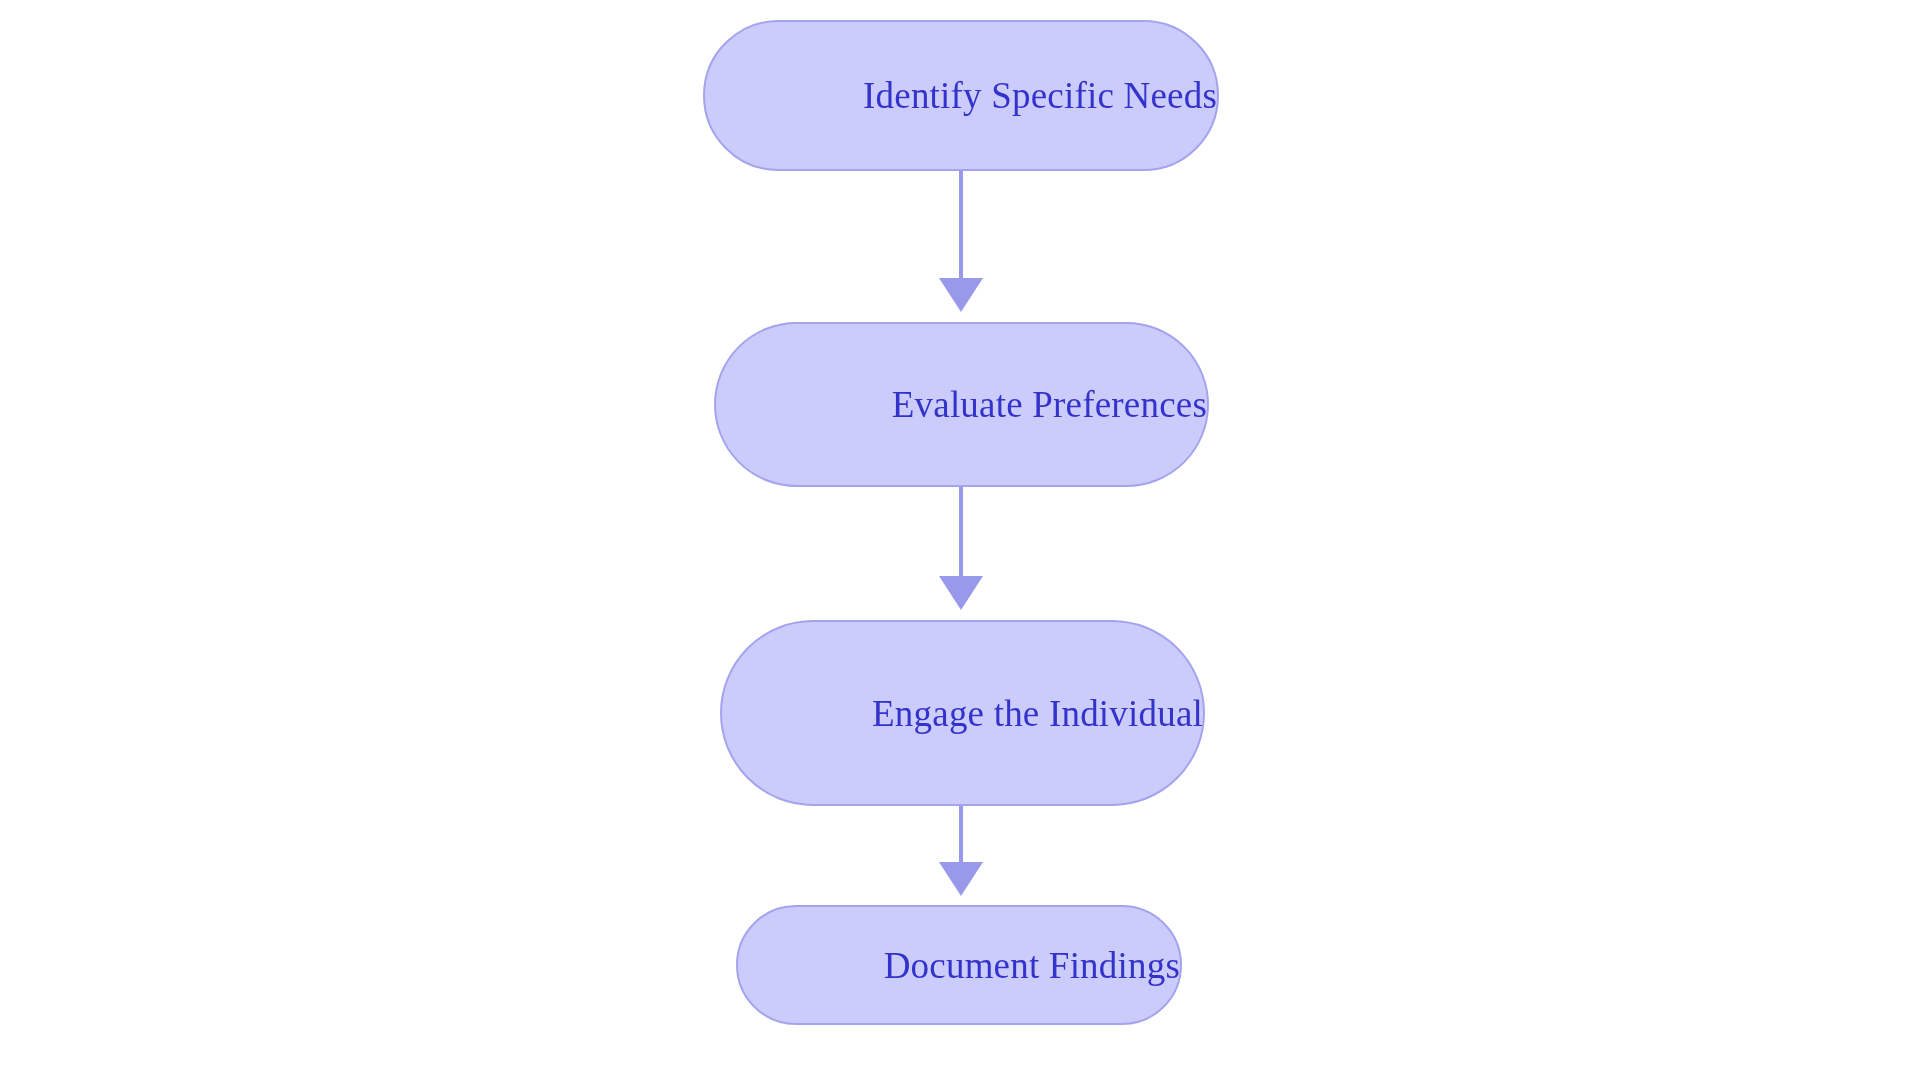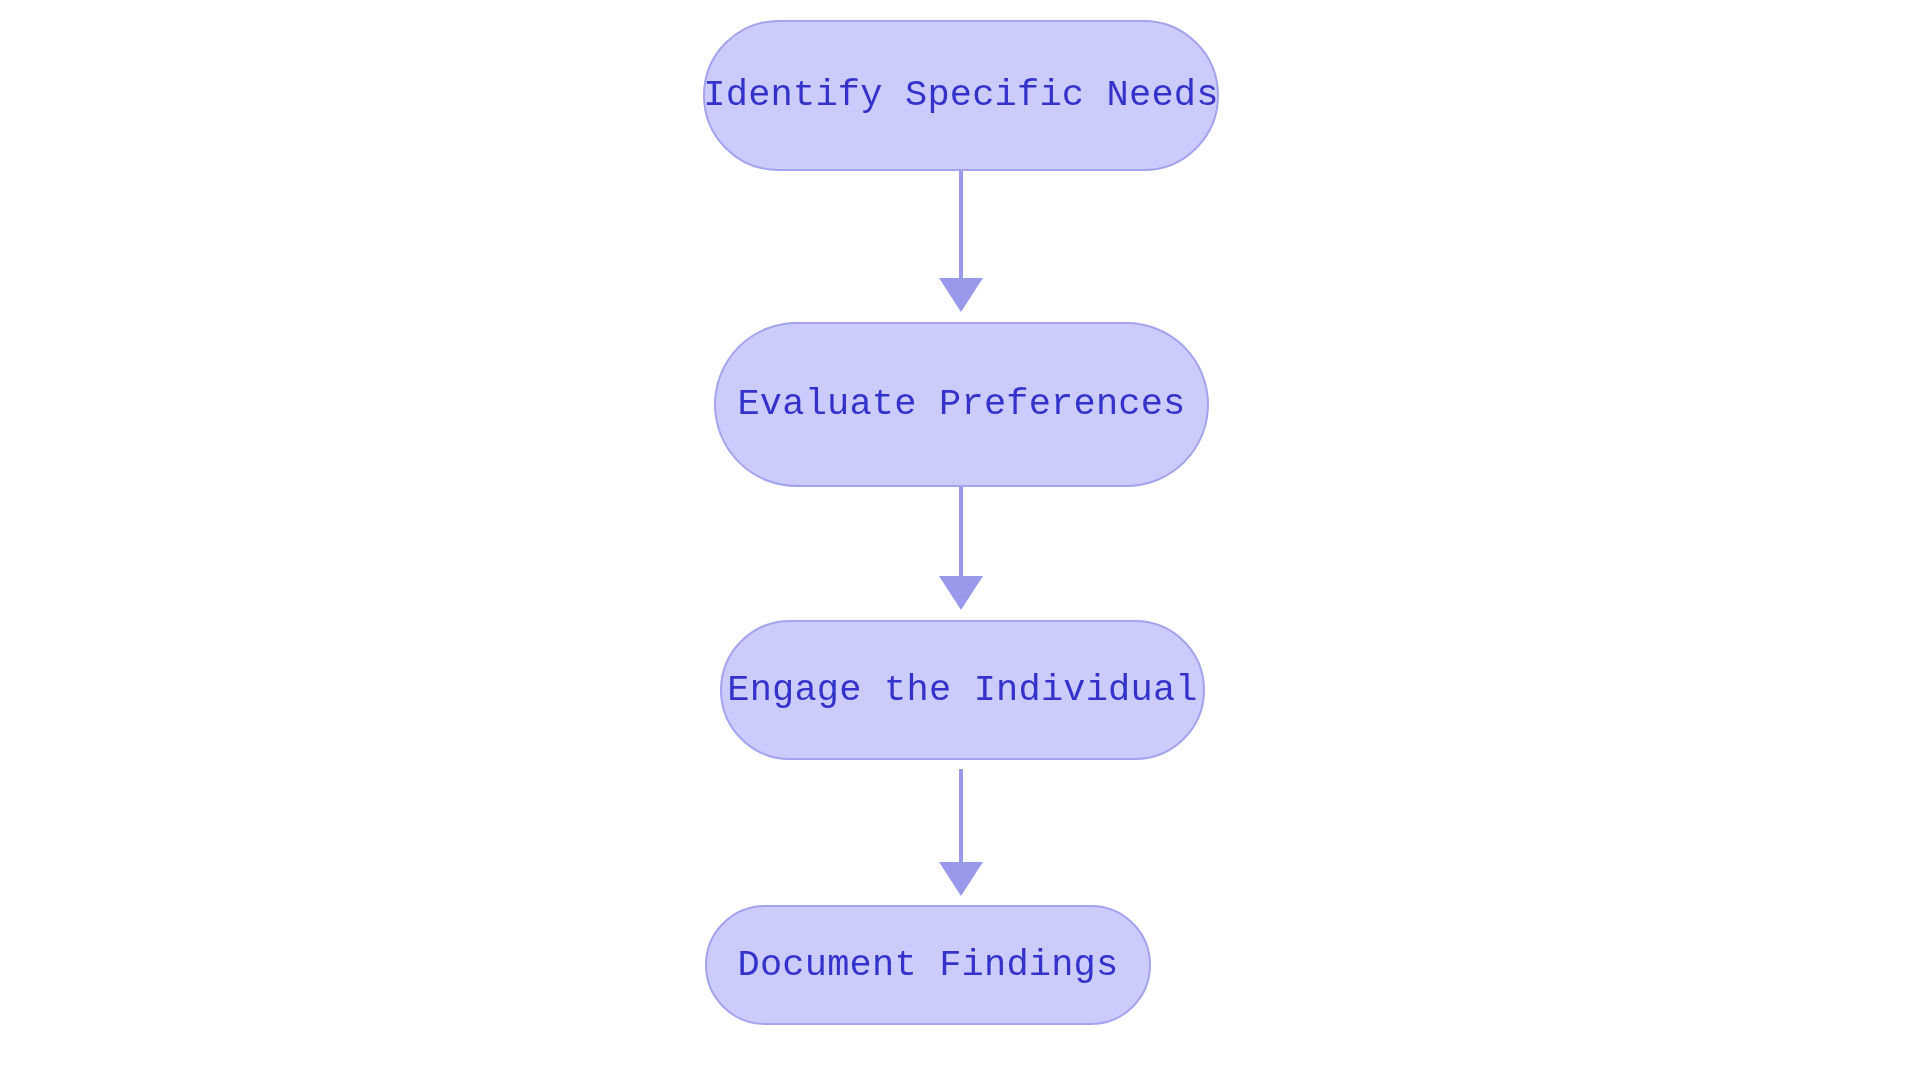--- a/index.html
+++ b/index.html
@@ -29,43 +29,43 @@
     width: 1920px;
     height: 1083px;
     pointer-events: none;
   }
 
   .node {
     position: absolute;
     box-sizing: border-box;
     display: flex;
     align-items: center;
-    justify-content: center;
+    justify-content: flex-end;
     background: #ccccfc;
     border: 2px solid #a3a3ee;
     border-radius: 999px;
     color: #3333cc;
     font-size: 37px;
     font-weight: 400;
     letter-spacing: 0.2px;
     white-space: nowrap;
-    font-family: Liberation Mono, monospace;
+    font-family: Liberation Serif, serif;
   }
 
   .node-label {
     display: block;
     line-height: 1;
     color: #3333cc;
   }
 
   
   #node-1 { left: 703px;  top: 20px;   width: 516px; height: 151px; }
   #node-2 { left: 714px;  top: 322px;  width: 495px; height: 165px; }
-  #node-3 { left: 720px;  top: 620px;  width: 485px; height: 140px; }
-  #node-4 { left: 705px;  top: 905px;  width: 446px; height: 120px; }
+  #node-3 { left: 720px;  top: 620px;  width: 485px; height: 186px; }
+  #node-4 { left: 736px;  top: 905px;  width: 446px; height: 120px; }
 </style>
 </head>
 <body>
 
 <div id="flowchart-canvas">
 
   <svg class="edge-layer" width="1920" height="1083" viewBox="0 0 1920 1083" xmlns="http://www.w3.org/2000/svg">
     <defs>
       <marker id="arrowhead" markerWidth="10" markerHeight="8" refX="1" refY="4" orient="auto" markerUnits="strokeWidth">
         <polygon points="0,0 10,4 0,8" fill="#9999ec"></polygon>

